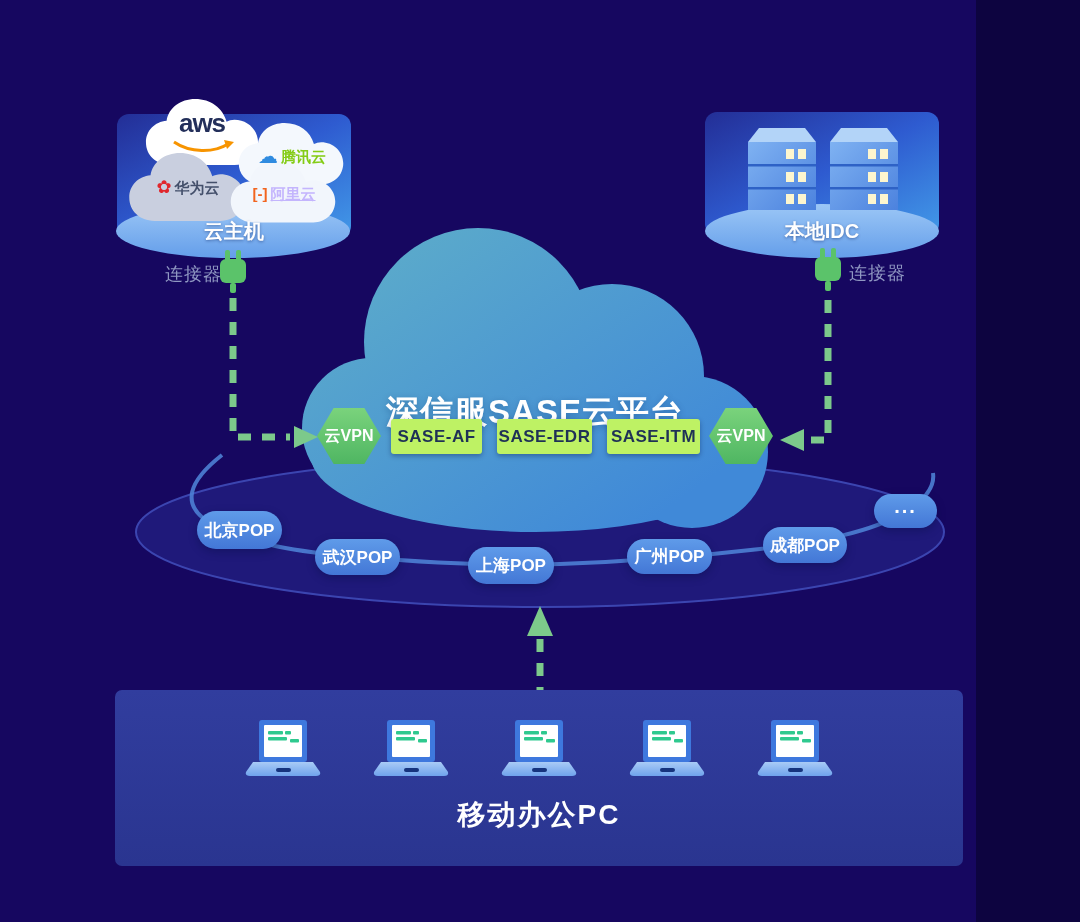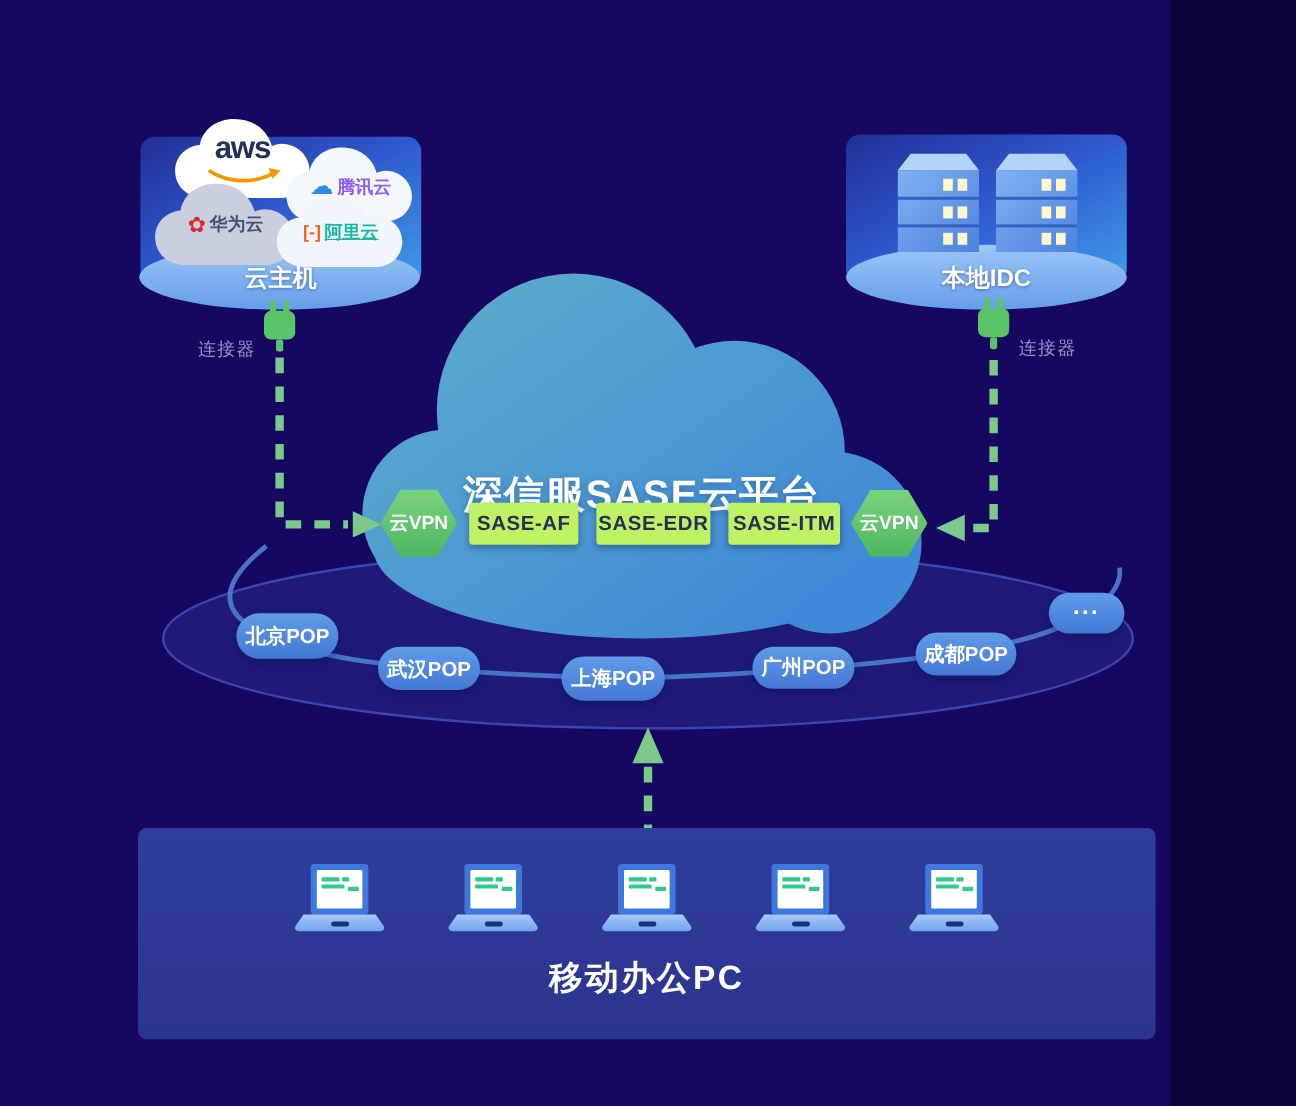--- a/index.html
+++ b/index.html
@@ -8,21 +8,21 @@
     background:#160760;
     font-family:"Liberation Sans","DejaVu Sans",sans-serif;
     -webkit-font-smoothing:antialiased;
   }
   .stage svg.scene{position:absolute;left:0;top:0;z-index:1;}
   .abs{position:absolute;z-index:3;}
   .center{display:flex;align-items:center;justify-content:center;}
 
   .platform-label{width:234px;height:26px;font-size:20px;font-weight:700;color:#fff;
     text-shadow:0 1px 3px rgba(10,30,90,.45);}
-  .connector-label{font-size:15px;color:#9098C2;letter-spacing:1px;margin-top:20px;}
+  .connector-label{font-size:18px;color:#9098C2;letter-spacing:1px;}
 
   .aws-word{font-size:26px;font-weight:800;color:#232F5A;letter-spacing:-1px;line-height:1;}
   .prov-row{display:flex;align-items:center;justify-content:center;gap:3px;line-height:1;}
   .prov-label{font-size:15px;font-weight:700;}
 
   .cloud-title{width:430px;text-align:center;font-size:33px;font-weight:700;color:#fff;
     letter-spacing:1px;text-shadow:0 2px 6px rgba(10,50,110,.35);margin-top:38px;}
   .cloud-subtitle{width:280px;text-align:center;font-size:26px;font-weight:700;color:#fff;
     letter-spacing:2px;text-shadow:0 2px 6px rgba(10,50,110,.35);}
 
@@ -153,31 +153,31 @@
   <div class="abs" style="left:162px;top:110px;width:80px;text-align:center;">
     <span class="aws-word">aws</span>
   </div>
   <svg class="abs" style="left:172px;top:139px;" width="62" height="15">
     <path d="M2,3 C18,14 42,14 56,5" stroke="#F79400" stroke-width="3" fill="none"></path>
     <polygon points="52,1 62,3 55,10" fill="#F79400"></polygon>
   </svg>
 
   <div class="abs prov-row" style="left:242px;top:146px;width:100px;">
     <span style="font-size:20px;color:#2F8BE0;">☁</span>
-    <span class="prov-label" style="color:#8b5cf6;">腾讯云</span>
+    <span class="prov-label" style="color:#84cc16;">腾讯云</span>
   </div>
 
   <div class="abs prov-row" style="left:138px;top:178px;width:100px;">
     <span style="font-size:18px;color:#E0262C;">✿</span>
     <span class="prov-label" style="color:#44506B;">华为云</span>
   </div>
 
   <div class="abs prov-row" style="left:236px;top:186px;width:96px;">
     <span style="font-size:15px;font-weight:800;color:#F2641E;">[-]</span>
-    <span class="prov-label" style="color:#14b8a6;text-decoration:underline;">阿里云</span>
+    <span class="prov-label" style="color:#c4b5fd;text-decoration:underline;">阿里云</span>
   </div>
 
   <div class="abs platform-label center" style="left:705px;top:218px;">本地IDC</div>
   <div class="abs platform-label center" style="left:117px;top:218px;">云主机</div>
 
   <div class="abs connector-label" style="left:165px;top:262px;">连接器</div>
   <div class="abs connector-label" style="left:849px;top:261px;">连接器</div>
 
   <div class="abs cloud-title" style="left:320px;top:352px;">深信服SASE云平台</div>
 

